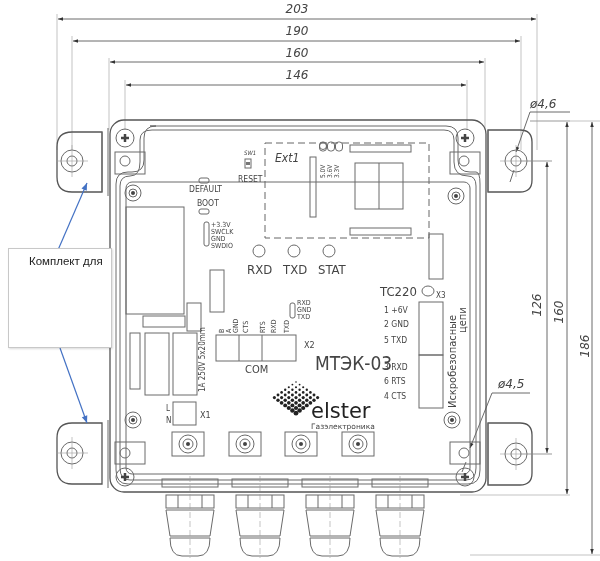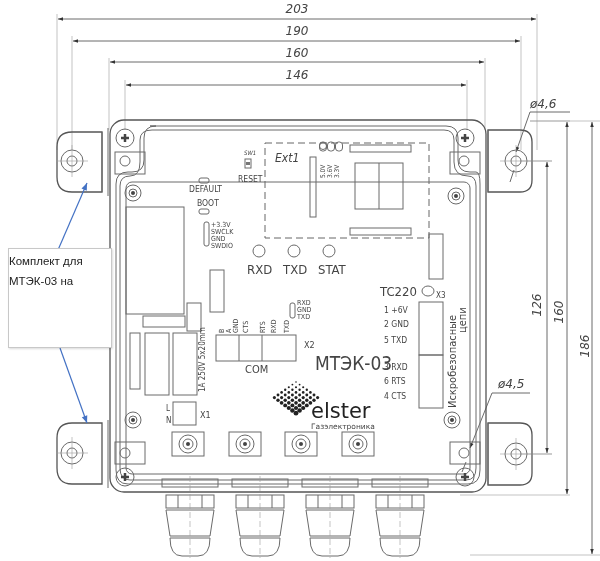--- a/index.html
+++ b/index.html
@@ -8,21 +8,21 @@
   .ln { stroke:#6a6a6a; stroke-width:1; fill:none; }
   .ln2 { stroke:#555; stroke-width:1.3; fill:none; }
   .thin { stroke:#9a9a9a; stroke-width:0.6; fill:none; }
   .dash { stroke:#666; stroke-width:1; fill:none; stroke-dasharray:7 4; }
   .dim { font-family:"DejaVu Sans", sans-serif; font-style:italic; font-size:12px; fill:#444; }
   .pcb { font-family:"DejaVu Sans Condensed","DejaVu Sans", sans-serif; fill:#444; }
   .callout {
     position:absolute; left:8px; top:248px; width:104px; height:100px;
     background:#fff; border:1px solid #c8c8c8; box-shadow:1px 1px 2px rgba(0,0,0,0.15);
     font-family:"Liberation Sans", sans-serif; font-size:11.5px; line-height:20px; color:#222;
-    padding:2px 0; box-sizing:border-box;
+    padding:2px 20px; box-sizing:border-box;
   }
   .callout div { white-space:nowrap; }
 </style>
 </head>
 <body>
 
 <svg width="600" height="561" viewBox="0 0 600 561">
   <defs>
     <marker id="ah" viewBox="0 0 10 10" refX="10" refY="5" markerWidth="9" markerHeight="5" orient="auto-start-reverse">
       <path d="M0,1.5 L10,5 L0,8.5 z" fill="#333"></path>
@@ -381,14 +381,13 @@
       <path d="M380,538 Q380,556 392,556 L408,556 Q420,556 420,538 Z" class="ln"></path>
       <line x1="400" y1="476" x2="400" y2="558" class="thin" stroke-dasharray="6 3"></line>
     </g>
 
   <line x1="58" y1="250" x2="87" y2="183" stroke="#4472c4" stroke-width="1.2" marker-end="url(#bh)"></line>
   <line x1="60" y1="348" x2="87" y2="423" stroke="#4472c4" stroke-width="1.2" marker-end="url(#bh)"></line>
 </svg>
 
 <div class="callout">
   <div>Комплект для</div>
-  <div>МТЭК-03 на</div>
 </div>
 
 </body></html>

